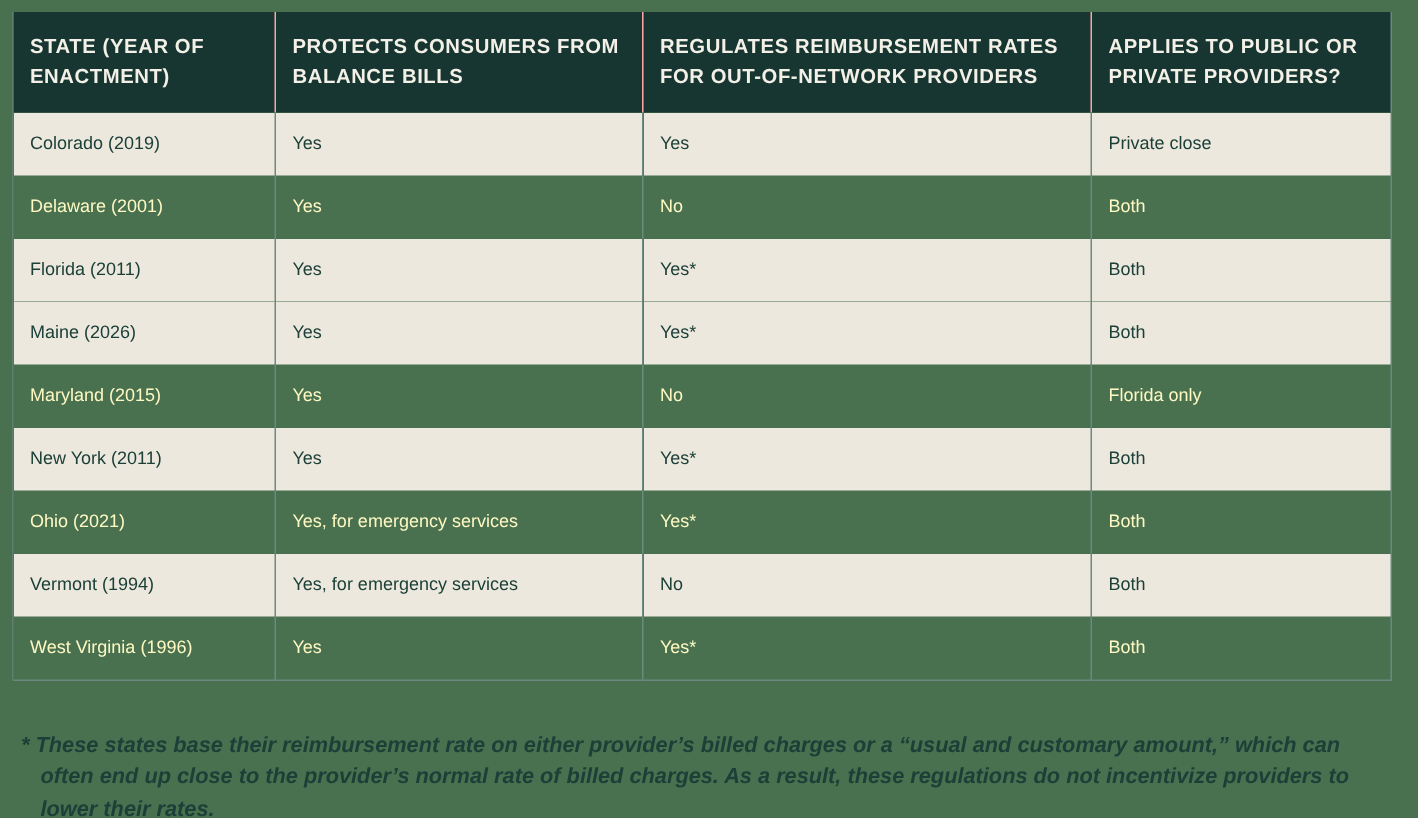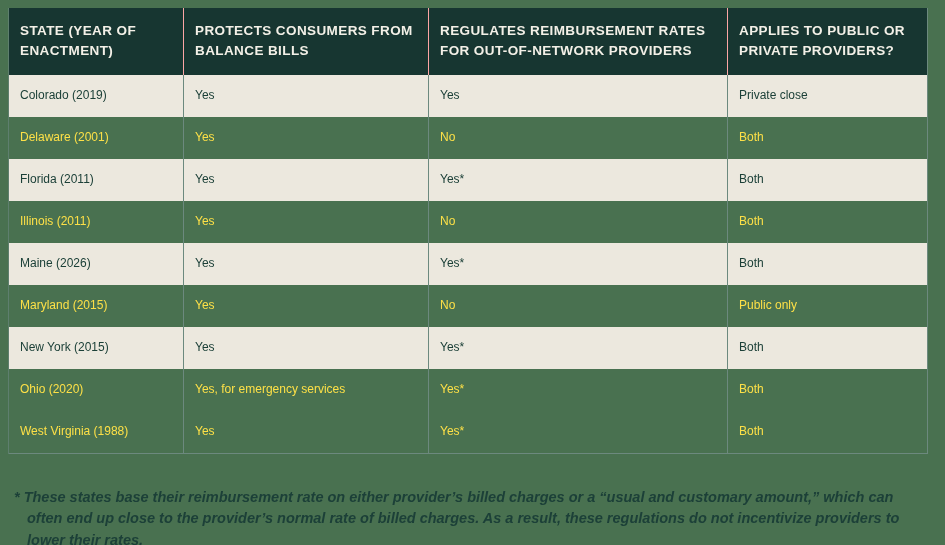--- a/index.html
+++ b/index.html
@@ -48,21 +48,21 @@
     vertical-align: middle;
     font-size: 12px;
     padding: 0 10px 2px 11px;
     color: #1C4038;
     border-left: 1px solid #6C897E;
     white-space: nowrap;
     overflow: hidden;
   }
   .regs-table td:first-child { border-left: 1px solid #5E7F6E; }
   .regs-table tr.row-cream td { background: #ECE8DE; }
-  .regs-table tr.row-green td { background: #497150; color: #fde047; }
+  .regs-table tr.row-green td { background: #497150; color: #fef9c3; }
   .regs-table { border-right: 1px solid #6C897E; border-bottom: 1px solid #6C897E; }
 
   .footnote {
     position: absolute;
     left: 14px;
     top: 472px;
     width: 884px;
     font-style: italic;
     font-weight: 600;
     font-size: 14.5px;
@@ -106,52 +106,52 @@
         <td>Yes</td>
         <td>No</td>
         <td>Both</td>
       </tr>
       <tr class="row-cream">
         <td>Florida (2011)</td>
         <td>Yes</td>
         <td>Yes*</td>
         <td>Both</td>
       </tr>
-      <tr class="row-green">
-        <td>Illinois (2011)</td>
-        <td>Yes</td>
-        <td>No</td>
-        <td>Both</td>
-      </tr>
       <tr class="row-cream">
         <td>Maine (2026)</td>
         <td>Yes</td>
         <td>Yes*</td>
         <td>Both</td>
       </tr>
       <tr class="row-green">
         <td>Maryland (2015)</td>
         <td>Yes</td>
         <td>No</td>
-        <td>Public only</td>
+        <td>Florida only</td>
       </tr>
       <tr class="row-cream">
-        <td>New York (2015)</td>
+        <td>New York (2011)</td>
         <td>Yes</td>
         <td>Yes*</td>
         <td>Both</td>
       </tr>
       <tr class="row-green">
-        <td>Ohio (2020)</td>
+        <td>Ohio (2021)</td>
         <td>Yes, for emergency services</td>
         <td>Yes*</td>
         <td>Both</td>
       </tr>
+      <tr class="row-cream">
+        <td>Vermont (1994)</td>
+        <td>Yes, for emergency services</td>
+        <td>No</td>
+        <td>Both</td>
+      </tr>
       <tr class="row-green">
-        <td>West Virginia (1988)</td>
+        <td>West Virginia (1996)</td>
         <td>Yes</td>
         <td>Yes*</td>
         <td>Both</td>
       </tr>
     </tbody>
 </table>
 
 <p class="footnote"><span class="asterisk">*</span><span>These states base their reimbursement rate on either provider’s billed charges or a “usual and customary amount,” which can often end up close to the provider’s normal rate of billed charges. As a result, these regulations do not incentivize providers to lower their rates.</span></p>
 
 </body></html>

